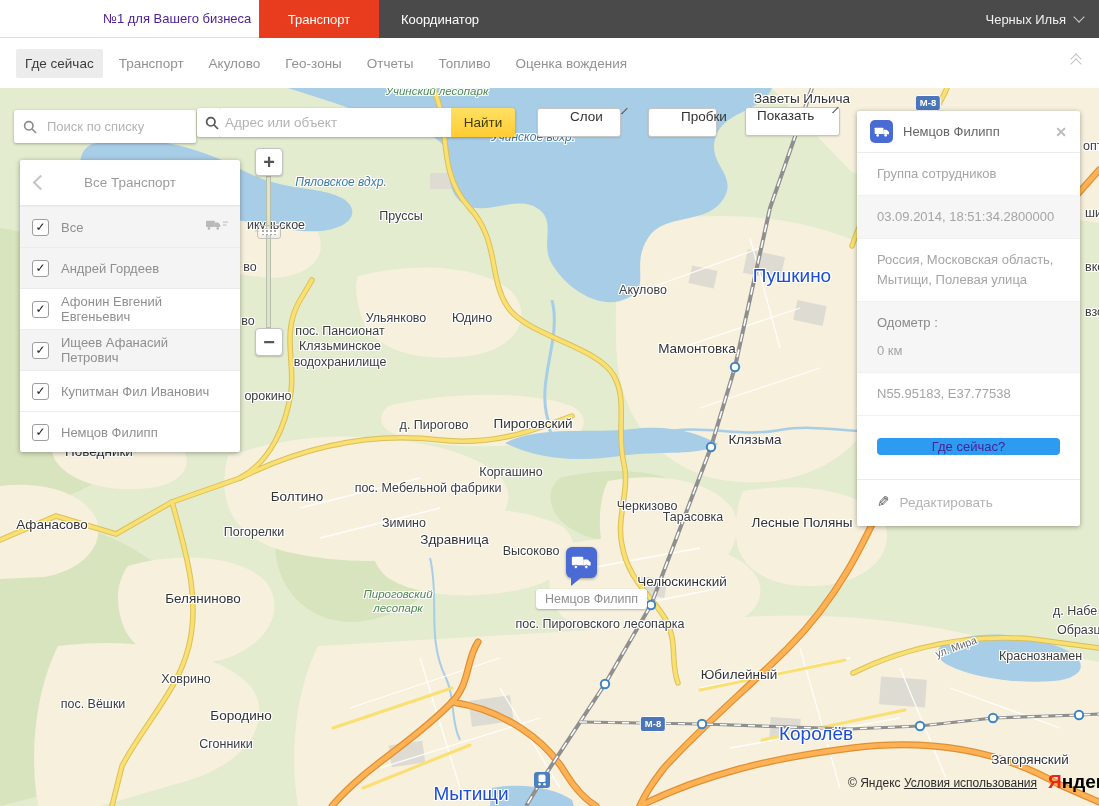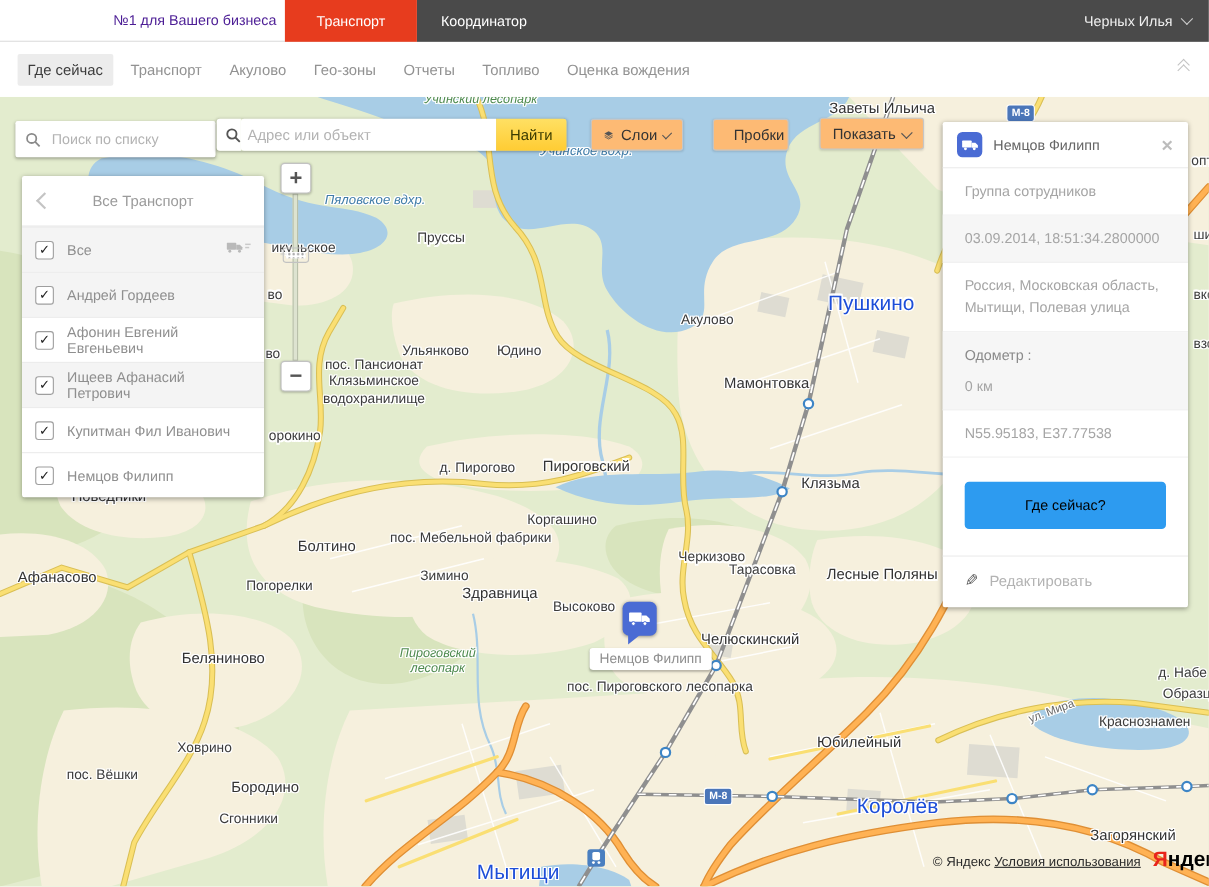--- a/index.html
+++ b/index.html
@@ -77,22 +77,22 @@
         box-shadow:0 1px 3px rgba(0,0,0,.3);display:flex;align-items:center;padding:0 9px;gap:8px;z-index:20;box-sizing:border-box}
   .addr{position:absolute;left:197px;top:20px;height:29px;display:flex;z-index:20;
         box-shadow:0 1px 3px rgba(0,0,0,.3);border-radius:3px}
   .addr input{width:218px;border:none;outline:none;padding:0 8px 0 6px;font-size:13.5px;color:#333;
         border-radius:3px 0 0 3px}
   .addr .mag{background:#fff;display:flex;align-items:center;padding-left:8px;border-radius:3px 0 0 3px}
   .btn-find{width:64px;background:linear-gradient(#ffe063,#fc3);border:none;border-radius:0 3px 3px 0;
         font-size:13.5px;color:#3c3c00;cursor:pointer;font-family:inherit}
   input::placeholder{color:#b3b3b3}
   .search-left input{border:none;outline:none;flex:1;font-size:13px;color:#333;min-width:0}
-  .ctl{position:absolute;top:20px;height:29px;background:#fdba74;border:1px solid #c6c6c6;border-radius:3px;
-        display:flex;align-items:center;gap:7px;padding:0 11px;font-size:13.5px;color:#333;z-index:20;
+  .ctl{position:absolute;top:20px;height:29px;background:#ffffff;border:1px solid #c6c6c6;border-radius:3px;
+        display:flex;align-items:flex-start;gap:21px;padding:0 11px;font-size:13.5px;color:#333;z-index:20;
         box-shadow:0 1px 2px rgba(0,0,0,.12);cursor:pointer;box-sizing:border-box}
   .ctl .chev{border-color:#555;margin-top:-2px}
 
   
   .list-panel{position:absolute;left:20px;top:72px;width:220px;background:#fff;border-radius:2px;
         box-shadow:0 1px 5px rgba(0,0,0,.35);z-index:19;overflow:hidden}
   .list-header{height:45px;display:flex;align-items:center;justify-content:center;position:relative;
         color:#9b9b9b;font-size:13.5px;border-bottom:1px solid #e8e8e8}
   .back{position:absolute;left:15px;top:17px;width:9px;height:9px;border-left:2px solid #c4c4c4;
         border-bottom:2px solid #c4c4c4;transform:rotate(45deg);cursor:pointer}
@@ -108,22 +108,22 @@
         box-shadow:0 1px 5px rgba(0,0,0,.35);z-index:19}
   .info-header{height:41px;display:flex;align-items:center;padding:0 13px;gap:10px;border-bottom:1px solid #ececec}
   .info-truck{width:23px;height:23px;background:#4a6bd4;border-radius:5px;display:flex;flex:none;
         align-items:center;justify-content:center}
   .info-title{font-size:13px;color:#666;flex:1}
   .info-close{color:#bcbcbc;font-weight:700;font-size:14px;cursor:pointer}
   .info-row{padding:11px 20px;font-size:13px;color:#a5a5a5;line-height:20px;border-bottom:1px solid #f1f1f1;
         white-space:pre-line}
   .info-row.shaded{background:#f6f6f6}
   .info-row .hd{display:block;color:#8a8a8a;margin-bottom:8px}
-  .btn-where{display:block;margin:22px 20px 24px;height:43px;width:183px;background:#2d9bf0;border:none;
-        border-radius:4px;color:#000000;font-size:13px;cursor:pointer;font-family:inherit}
+  .btn-where{display:block;margin:22px 20px 24px;height:17px;width:183px;background:#2d9bf0;border:none;
+        border-radius:4px;color:#4c1d95;font-size:13px;cursor:pointer;font-family:inherit}
   .edit-row{border-top:1px solid #ececec;padding:13px 20px 15px;display:flex;align-items:center;gap:10px;
         color:#b3b3b3;font-size:13.5px;cursor:pointer}
   .pencil{color:#555;font-size:15px;transform:scaleX(-1)}
 
   
   .copyright{position:absolute;left:848px;top:688px;font-size:12px;color:#2c2c2c;z-index:8;white-space:nowrap}
   .copyright a{color:#2c2c2c;text-decoration:underline;cursor:pointer}
   .ylogo{position:absolute;left:1048px;top:683px;font-size:19px;font-weight:700;color:#000;z-index:8}
   .ylogo .ya{color:#e8241c}
 </style>
@@ -322,21 +322,21 @@
       <div class="map-lbl c-town" style="left: 203px; top: 511px;">Беляниново</div>
       <div class="map-lbl c-village" style="left: 600px; top: 537px;">пос. Пироговского лесопарка</div>
       <div class="map-lbl c-street" style="left: 956px; top: 559px; transform: translate(-50%, -50%) rotate(-20deg);">ул. Мира</div>
       <div class="map-lbl c-village anchor-left" style="left: 1053px; top: 524px;">д. Набе</div>
       <div class="map-lbl c-village anchor-left" style="left: 1057px; top: 543px;">Образц</div>
       <div class="map-lbl c-village anchor-left" style="left: 999px; top: 569px;">Краснознамен</div>
       <div class="map-lbl c-village anchor-left" style="left: 1083px; top: 59px;">опт</div>
       <div class="map-lbl c-village anchor-left" style="left: 1085px; top: 126px;">шин</div>
       <div class="map-lbl c-village anchor-left" style="left: 1085px; top: 180px;">вко</div>
       <div class="map-lbl c-village anchor-left" style="left: 1085px; top: 225px;">взор</div>
-      <div class="map-lbl c-town" style="left: 781px; top: 587px;">Юбилейный</div>
+      <div class="map-lbl c-town" style="left: 739px; top: 587px;">Юбилейный</div>
       <div class="map-lbl c-village" style="left: 186px; top: 592px;">Ховрино</div>
       <div class="map-lbl c-village" style="left: 93px; top: 617px;">пос. Вёшки</div>
       <div class="map-lbl c-town" style="left: 241px; top: 628px;">Бородино</div>
       <div class="map-lbl c-city" style="left: 816px; top: 646px;">Королёв</div>
       <div class="map-lbl c-town" style="left: 1030px; top: 672px;">Загорянский</div>
       <div class="map-lbl c-village" style="left: 226px; top: 657px;">Сгонники</div>
       <div class="map-lbl c-city" style="left: 471px; top: 706px;">Мытищи</div>
     </div>
   <div id="map-badges">
       <div class="badge" style="left: 928px; top: 15px;">М-8</div>

